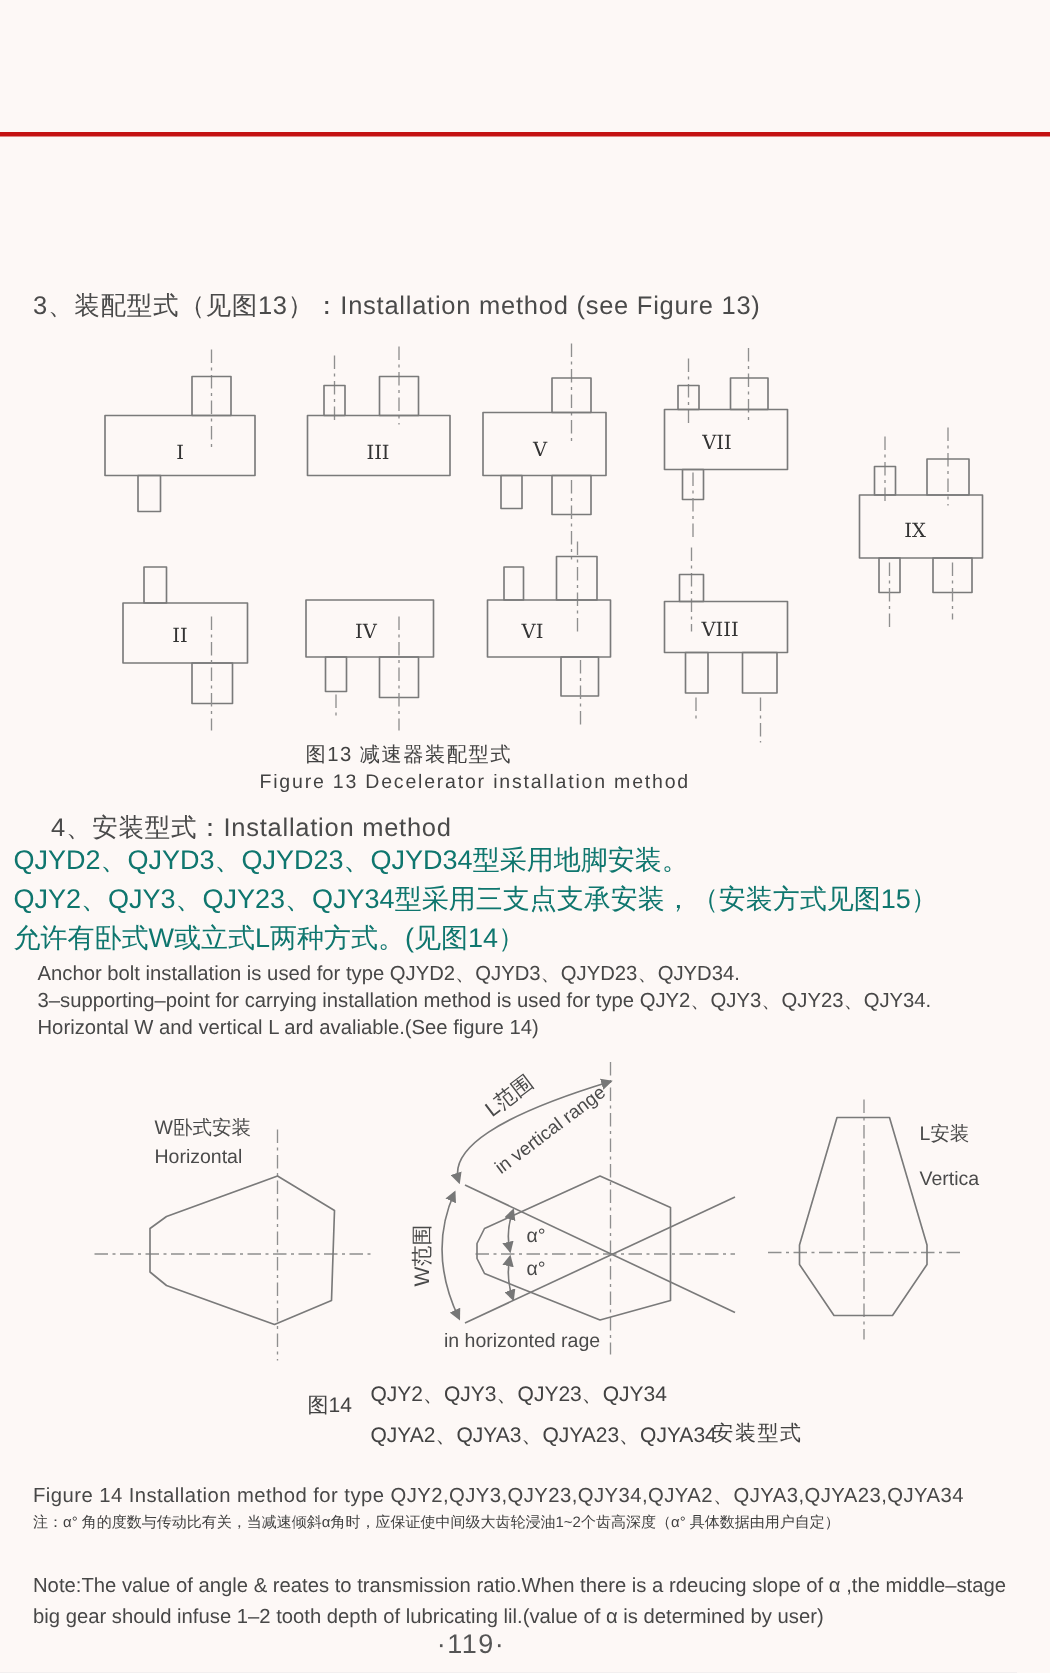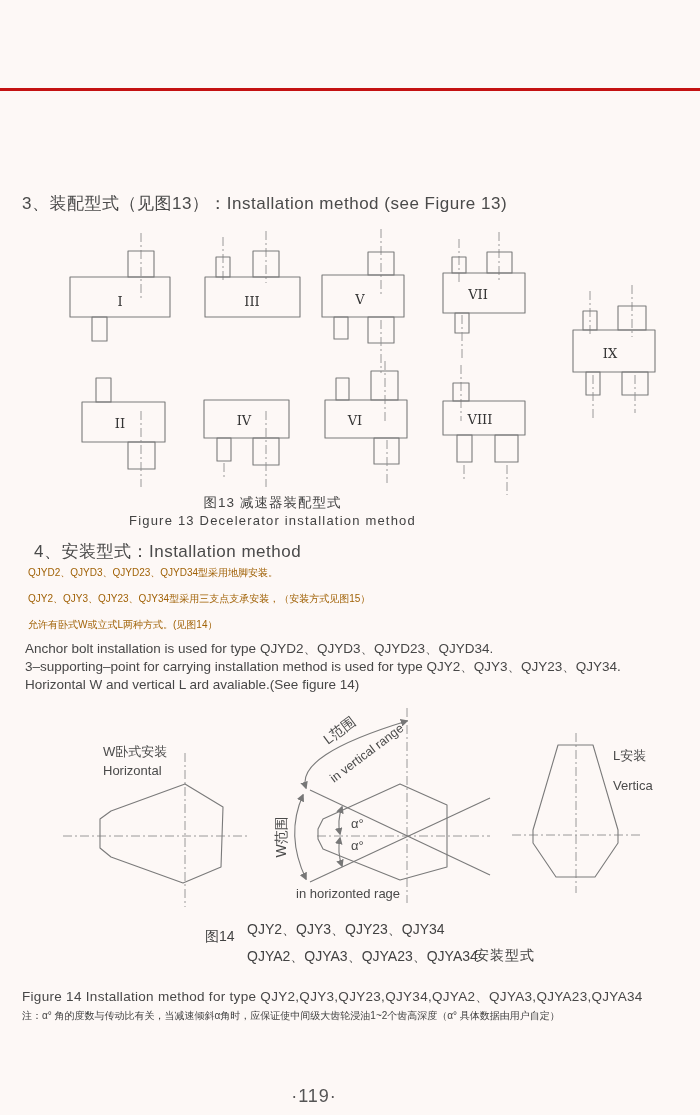--- a/index.html
+++ b/index.html
@@ -12,22 +12,22 @@
   .red-rule{position:absolute;left:0;top:88px;width:700px;height:3px;background:#c41212;}
   .h3{position:absolute;left:22px;top:192px;font-size:17px;letter-spacing:.5px;color:#4a4a4a;}
   .h4{position:absolute;left:22px;top:540px;font-size:17px;letter-spacing:.5px;color:#4a4a4a;margin-left:12px;}
   .figsvg{position:absolute;left:0;}
   .ln{stroke:#7a7a7a;stroke-width:1.1;fill:none;stroke-linejoin:round;}
   .cl{stroke:#8f8f8f;stroke-width:.9;fill:none;stroke-dasharray:9 3 2 3;}
   .rn{font-family:"DejaVu Serif","Liberation Serif",serif;font-size:13px;fill:#333;text-anchor:middle;}
   .svgtxt{font-family:"Liberation Sans","DejaVu Sans",sans-serif;fill:#4a4a4a;}
   .cap13{position:absolute;left:0;width:545px;text-align:center;color:#424242;}
   .cap13-zh{top:494px;font-size:13.5px;letter-spacing:1px;}
-  .cap13-en{top:513px;font-size:13px;letter-spacing:1.2px;}
-  .body-zh{position:absolute;left:28px;top:560px;font-size:10px;line-height:26px;color:#a16207;}
+  .cap13-en{top:513px;font-size:13px;letter-spacing:1.2px;padding-left:44px;}
+  .body-zh{position:absolute;left:9px;top:560px;font-size:18px;line-height:26px;color:#0f766e;}
   .body-en{position:absolute;left:25px;top:640px;font-size:13.5px;line-height:18px;color:#474747;}
   .flabel{position:absolute;font-size:13px;line-height:19px;color:#4a4a4a;}
   .cap14-fig{position:absolute;left:205px;top:928px;font-size:14px;color:#424242;}
   .cap14-types{position:absolute;left:247px;top:916px;font-size:14px;line-height:27px;color:#424242;}
   .cap14-suffix{position:absolute;left:475px;top:931px;font-size:14px;letter-spacing:1px;color:#424242;margin-top:16px;}
   .cap14-en{position:absolute;left:22px;top:988px;font-size:13.5px;letter-spacing:.3px;color:#474747;}
   .note-zh{position:absolute;left:22px;top:1005px;width:664px;font-size:10px;line-height:21px;color:#3f3f3f;}
   .note-en{position:absolute;left:22px;top:1046px;width:668px;font-size:13.5px;line-height:21px;color:#474747;}
   .pageno{position:absolute;left:0;top:1086px;width:628px;text-align:center;font-size:18px;letter-spacing:1px;color:#555;}
 </style>
@@ -196,16 +196,17 @@
 
   <div class="cap14-fig">图14</div>
   <div class="cap14-types">
     <div>QJY2、QJY3、QJY23、QJY34</div>
     <div>QJYA2、QJYA3、QJYA23、QJYA34</div>
   </div>
   <div class="cap14-suffix">安装型式</div>
 
   <div class="cap14-en">Figure 14 Installation method for type QJY2,QJY3,QJY23,QJY34,QJYA2、QJYA3,QJYA23,QJYA34</div>
   <div class="note-zh">注：α° 角的度数与传动比有关，当减速倾斜α角时，应保证使中间级大齿轮浸油1~2个齿高深度（α° 具体数据由用户自定）</div>
+  <div class="note-en">Note:The value of angle &amp; reates to transmission ratio.When there is a rdeucing slope of  α ,the middle–stage big gear should infuse 1–2 tooth depth of lubricating lil.(value of  α  is determined by user)</div>
 
   <div class="pageno">·119·</div>
 
 </div>
 
 </body></html>

